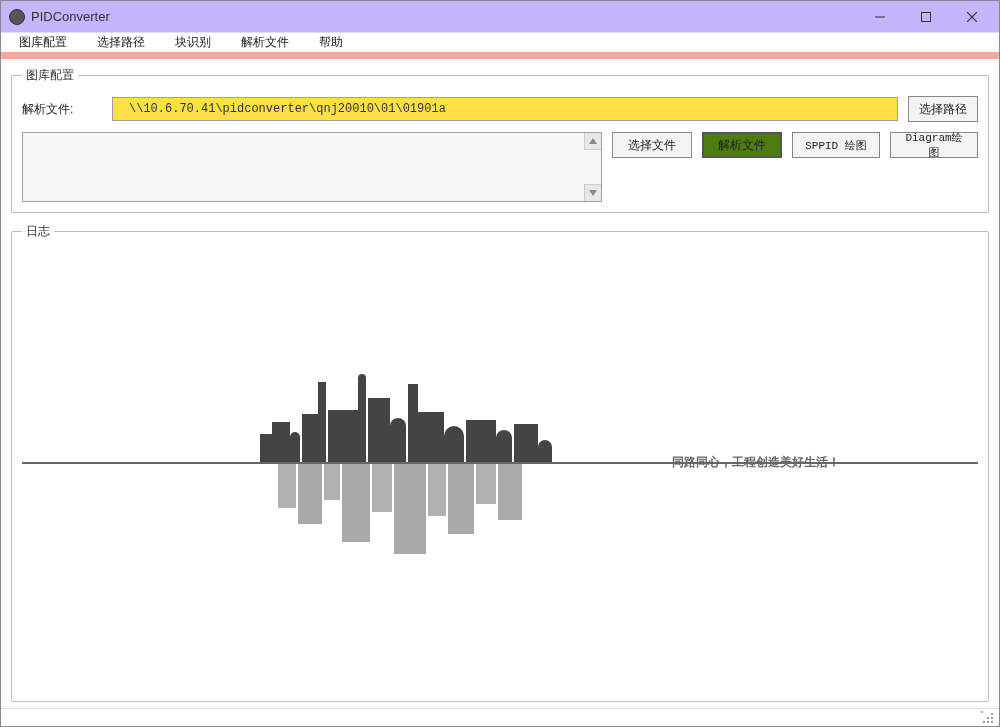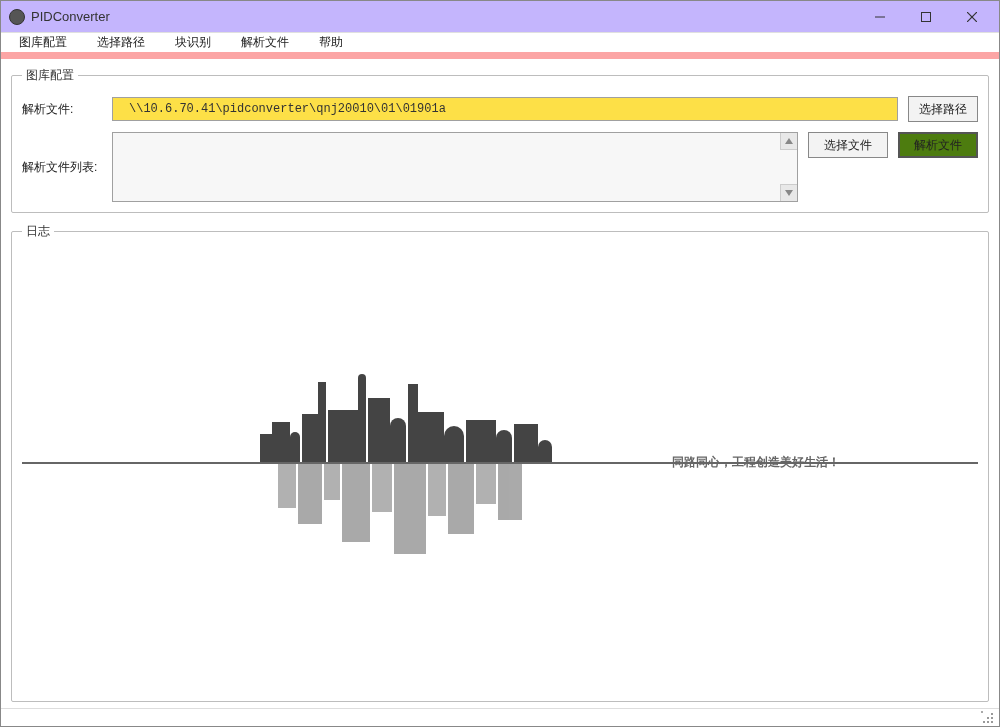--- a/index.html
+++ b/index.html
@@ -296,36 +296,39 @@
     <fieldset class="group">
       <legend>图库配置</legend>
 
       <div class="row">
         <span class="lbl">解析文件:</span>
         <input type="text" class="text-input path-input" value="\\10.6.70.41\pidconverter\qnj20010\01\01901a" style="">
         <button class="btn">选择路径</button>
       </div>
 
       <div class="row file-list-row">
-        <span class="lbl">解析文件列表:</span>
         <div class="file-list">
           <div class="scroll-up">
             <svg width="8" height="6" viewBox="0 0 8 6">
                 <path d="M0 6 L4 0 L8 6 Z" fill="#888"></path>
               </svg>
           </div>
           <div class="scroll-down">
             <svg width="8" height="6" viewBox="0 0 8 6">
                 <path d="M0 0 L4 6 L8 0 Z" fill="#888"></path>
               </svg>
           </div>
         </div>
         <div class="button-col">
           <button class="btn">选择文件</button>
           <button class="btn pressed">解析文件</button>
+        </div>
+        <div class="button-col wide-col">
+          <button class="btn">SPPID 绘图</button>
+          <button class="btn">Diagram绘图</button>
         </div>
       </div>
     </fieldset>
 
     <fieldset class="group log-group">
       <legend>日志</legend>
       <div class="log-body">
         <div class="logo-scene">
           <div class="ground-line"></div>
 

